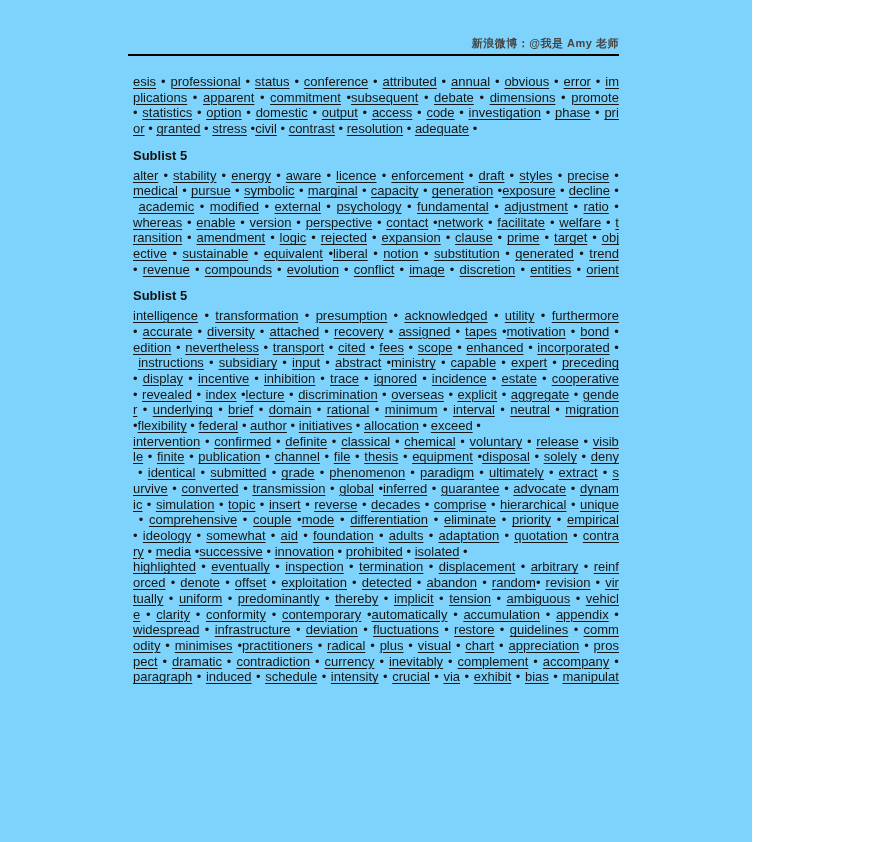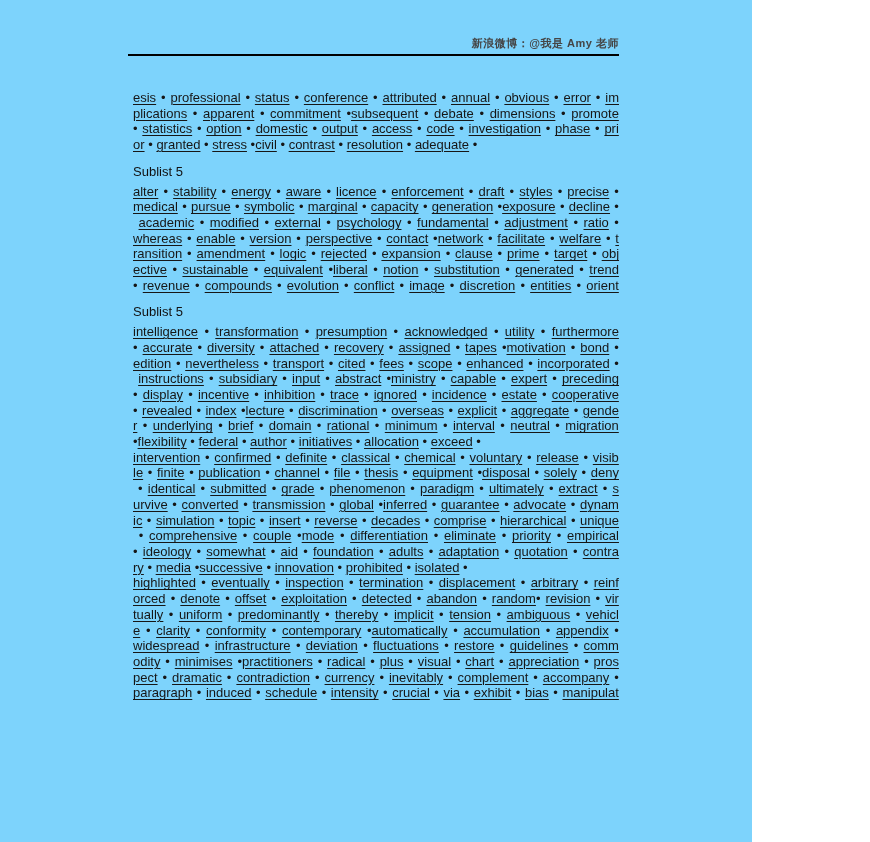--- a/index.html
+++ b/index.html
@@ -28,25 +28,25 @@
   }
   .header-credit {
     text-align: right;
     font-size: 11px;
     font-weight: bold;
     color: #454545;
     letter-spacing: 0.5px;
     line-height: 14px;
   }
   .content {
-    margin-top: 34px;
+    margin-top: 18px;
   }
   .sublist-heading {
     font-size: 13px;
-    font-weight: normal;
+    font-weight: bold;
     color: #111111;
     line-height: 15.7px;
     margin: 11px 0 4px 0;
   }
   .word-paragraph {
     margin: 0;
   }
   .word-line {
     font-size: 13px;
     line-height: 15.7px;

